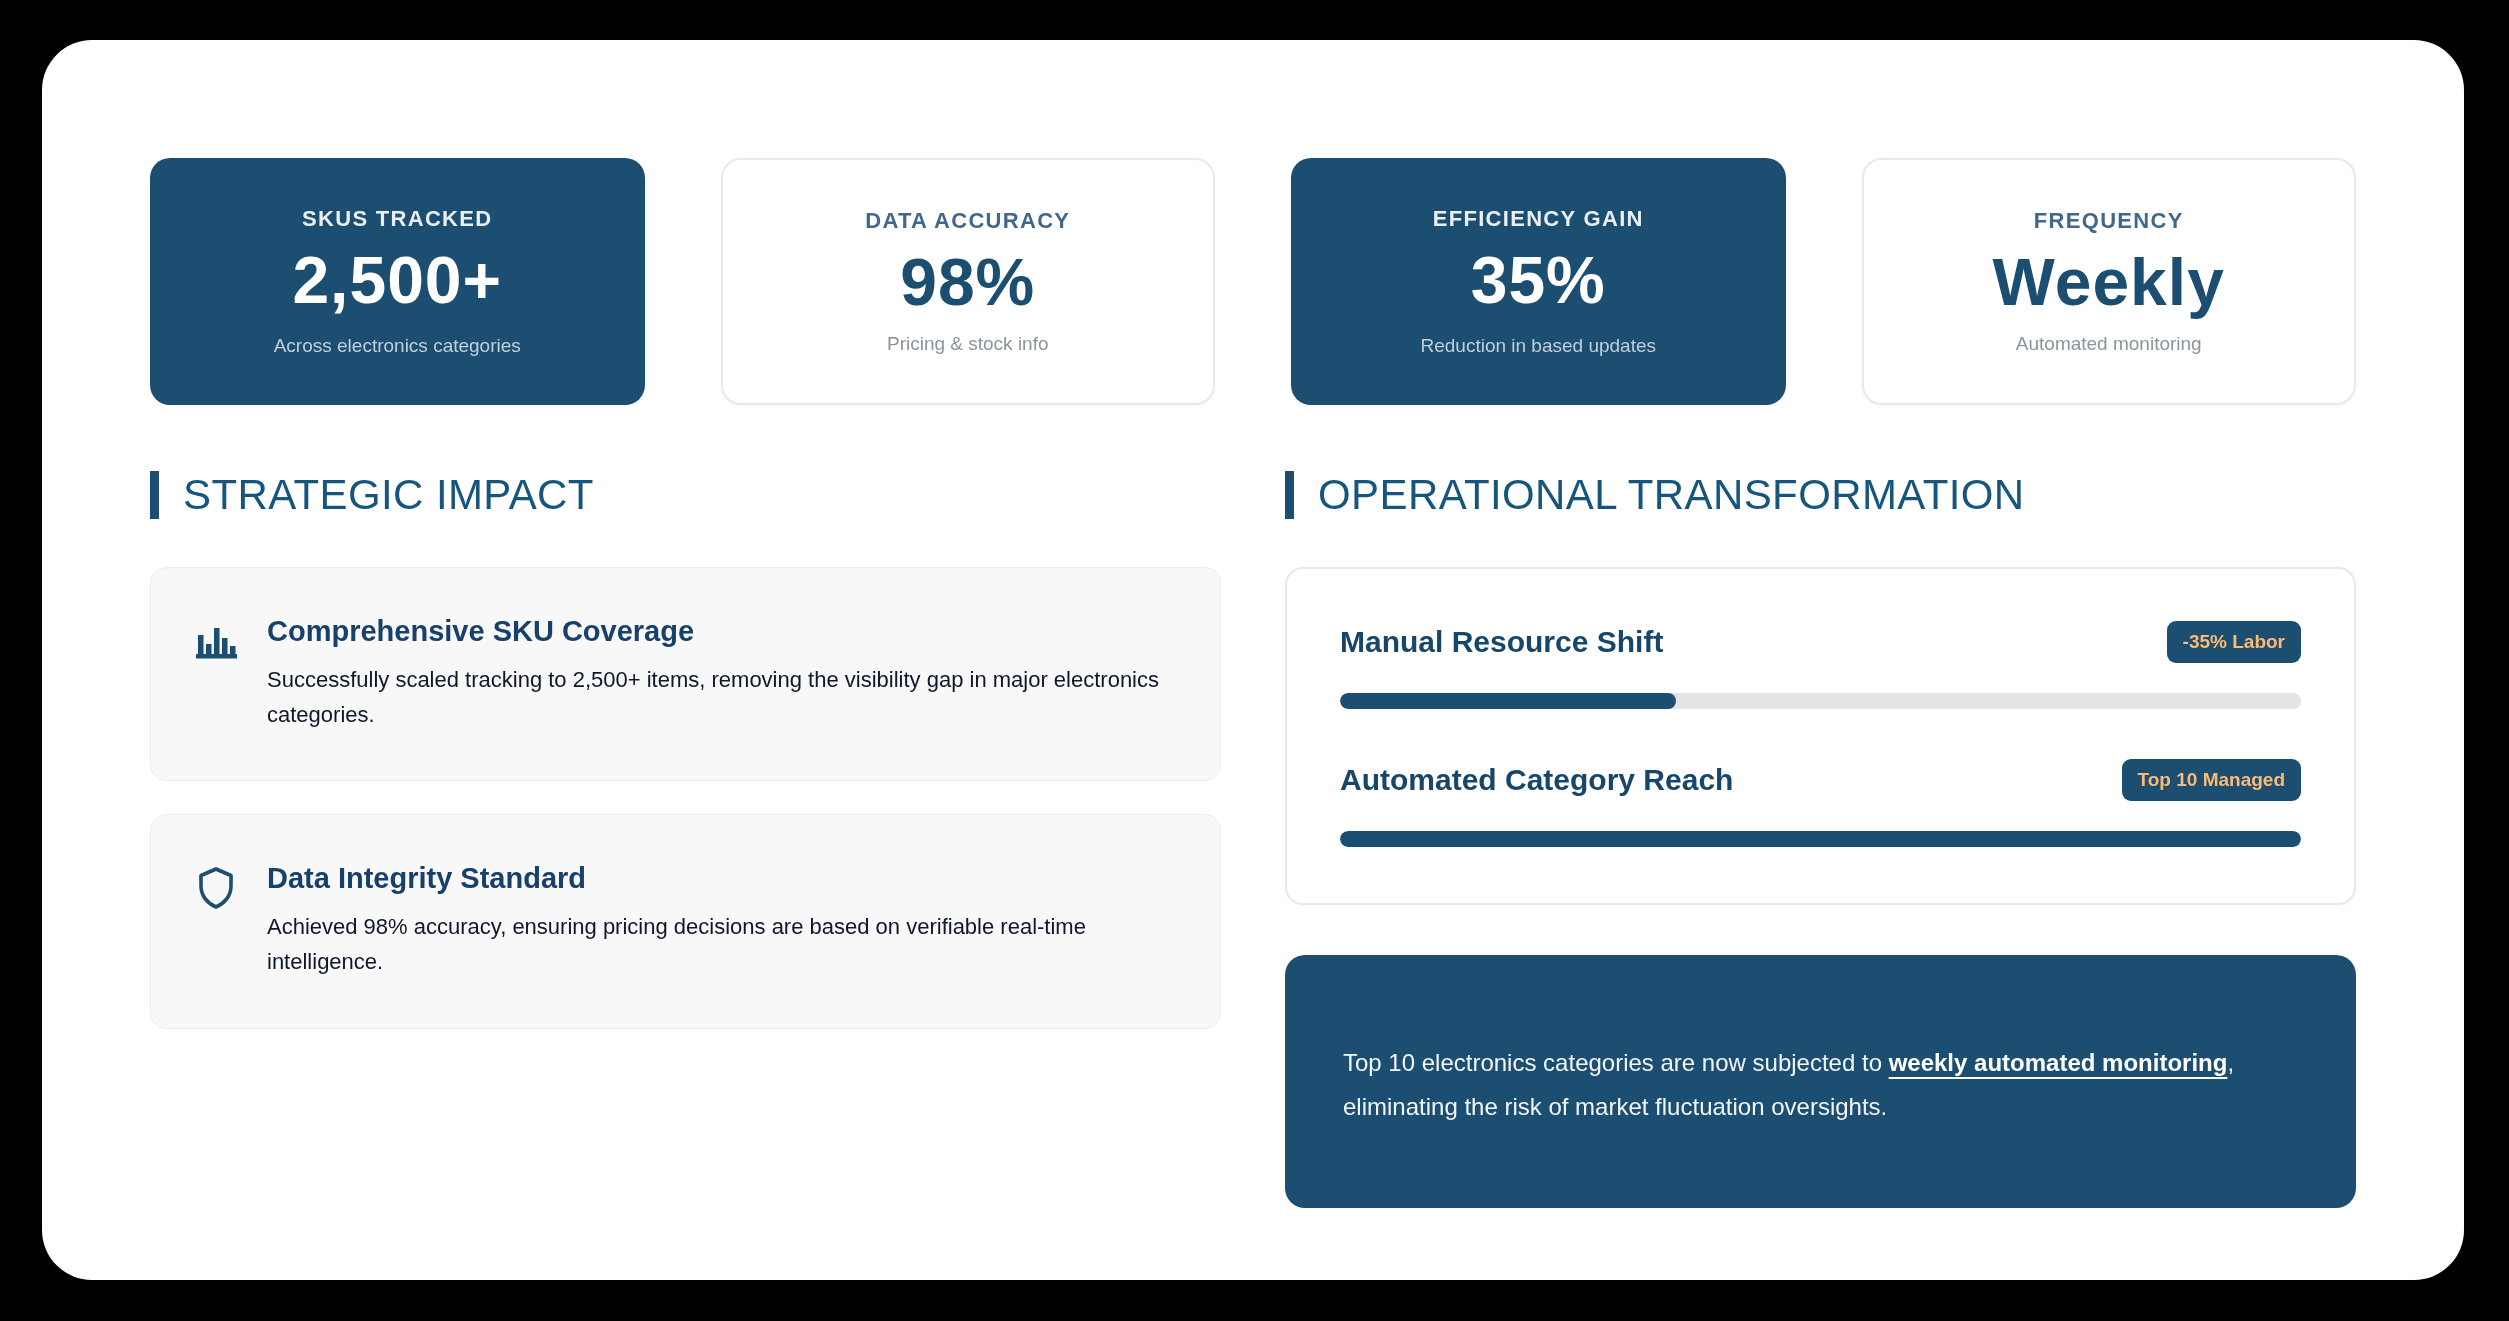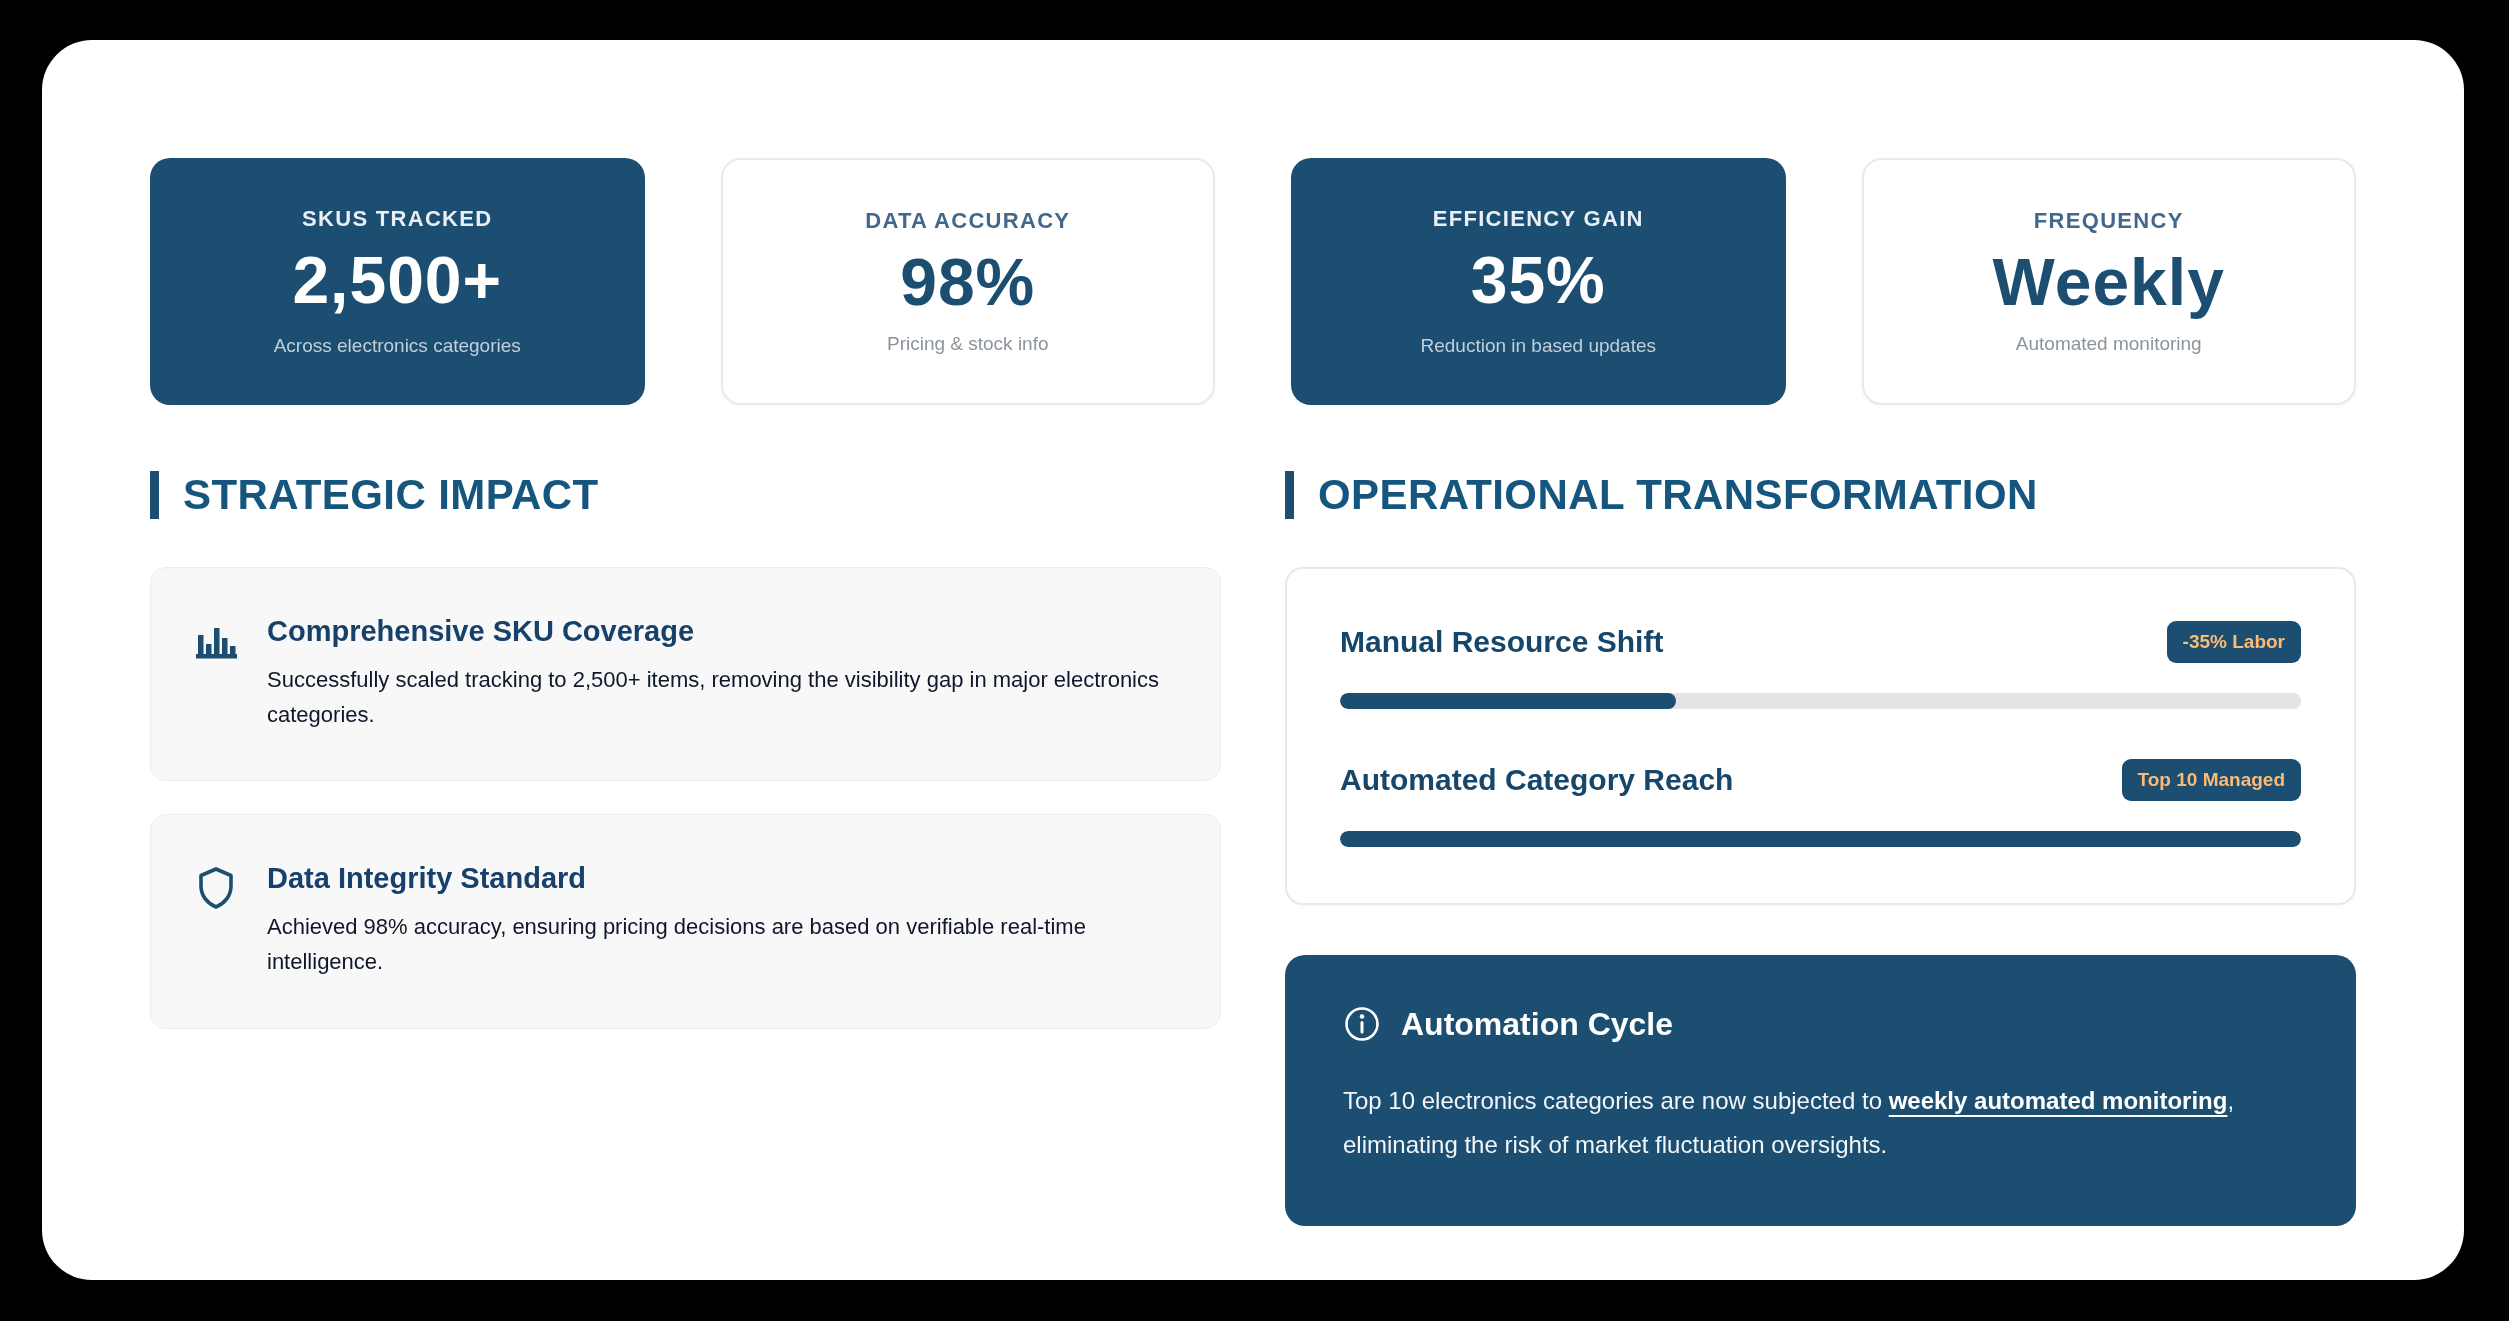--- a/index.html
+++ b/index.html
@@ -86,21 +86,21 @@
   }
   .accent-bar {
     width: 9px;
     height: 48px;
     background: #1b4e71;
     margin-right: 24px;
     flex: none;
   }
   .section-title {
     font-size: 42px;
-    font-weight: 700;
+    font-weight: 400;
     color: #15557e;
     letter-spacing: 0.4px;
     margin: 0;
     line-height: 1;
   }
 
   
   .impact-card {
     background: #f8f8f9;
     border: 1px solid #ededef;
@@ -309,30 +309,20 @@
               <span class="metric-badge">Top 10 Managed</span>
             </div>
             <div class="progress-track">
               <div class="progress-fill" style="width: 100%;"></div>
             </div>
           </div>
 
         </div>
 
         <div class="callout">
-          <div class="callout-header">
-            <span style="display:flex;">
-              <svg width="38" height="38" viewBox="0 0 38 38">
-                <circle cx="19" cy="19" r="15.5" fill="none" stroke="#ffffff" stroke-width="2.6"></circle>
-                <circle cx="19" cy="11.5" r="2.3" fill="#ffffff"></circle>
-                <line x1="19" y1="17.5" x2="19" y2="27" stroke="#ffffff" stroke-width="3" stroke-linecap="round"></line>
-              </svg>
-            </span>
-            <h3 class="callout-title">Automation Cycle</h3>
-          </div>
           <p class="callout-body"><span>Top 10 electronics categories are now subjected to </span><span class="callout-emphasis">weekly automated monitoring</span><span>, eliminating the risk of market fluctuation oversights.</span></p>
         </div>
 
       </div>
     </div>
 
   </div>
 </div>
 
 </body></html>

